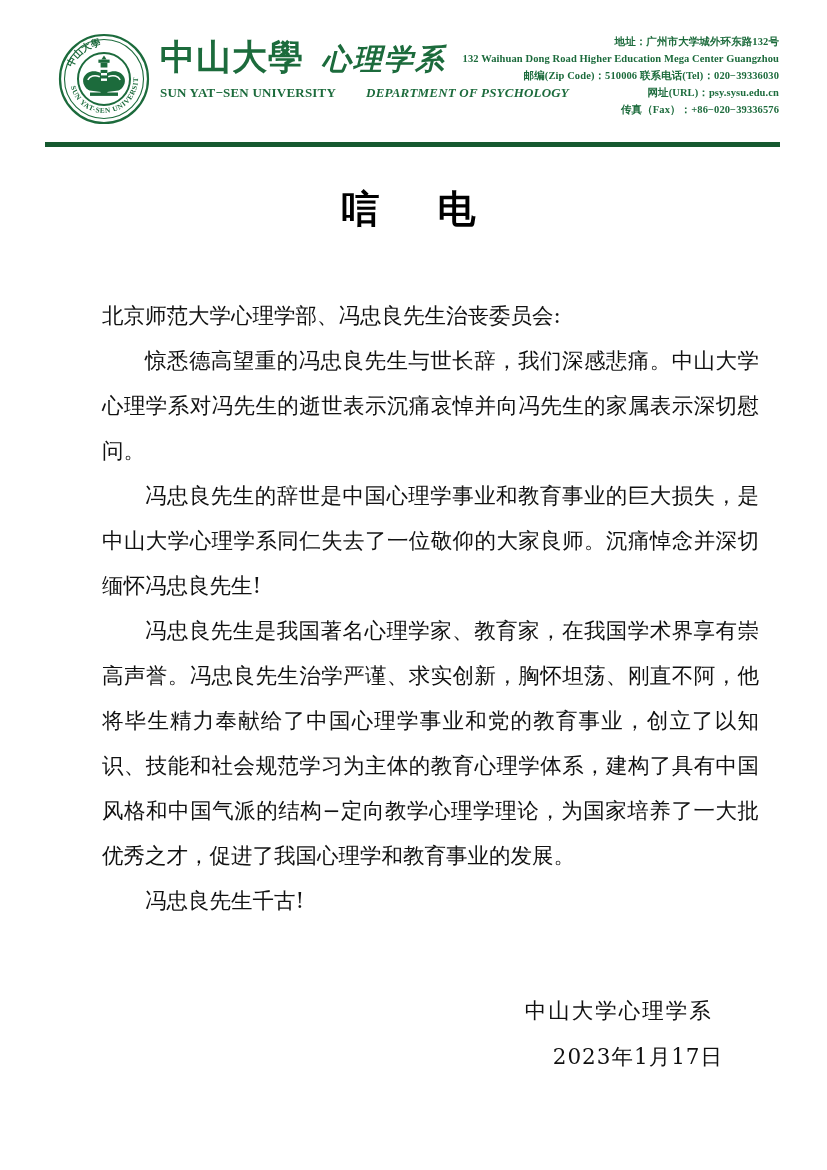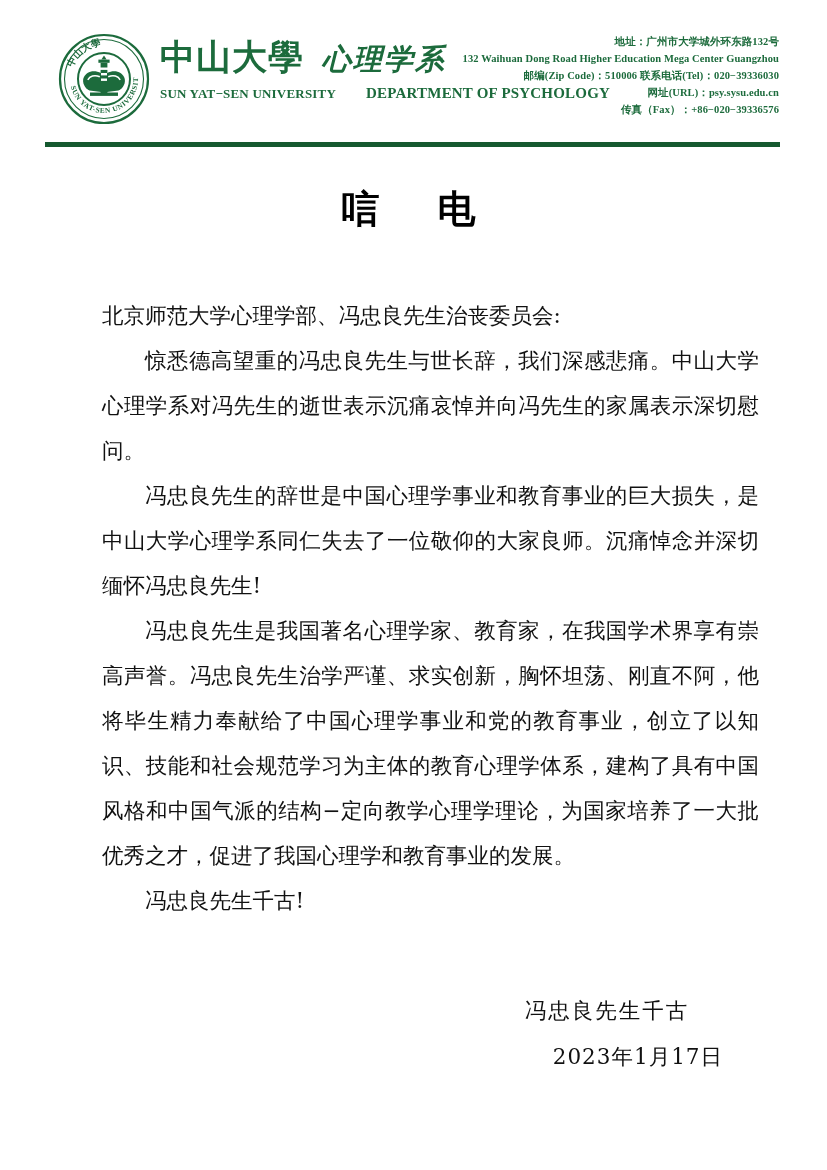--- a/index.html
+++ b/index.html
@@ -83,26 +83,27 @@
   .en-univ {
     font-family: "Liberation Serif", serif;
     font-size: 13px;
     font-weight: 700;
     color: #1c6b3c;
     letter-spacing: 0.2px;
     white-space: nowrap;
   }
   .en-dept {
     font-family: "Liberation Serif", serif;
-    font-size: 15px;
+    font-size: 13px;
     font-weight: 700;
     color: #1c6b3c;
     letter-spacing: 0.2px;
     margin-left: 30px;
     white-space: nowrap;
+    font-style: italic;
   }
 
   
   .contact {
     position: absolute;
     right: 48px;
     top: 33px;
     text-align: right;
     color: #1c6b3c;
     font-family: "Liberation Serif", "DejaVu Serif", serif;
@@ -242,17 +243,17 @@
 
   <div class="body-text">
     <p>北京师范大学心理学部、冯忠良先生治丧委员会:</p>
     <p class="indent">惊悉德高望重的冯忠良先生与世长辞，我们深感悲痛。中山大学心理学系对冯先生的逝世表示沉痛哀悼并向冯先生的家属表示深切慰问。</p>
     <p class="indent">冯忠良先生的辞世是中国心理学事业和教育事业的巨大损失，是中山大学心理学系同仁失去了一位敬仰的大家良师。沉痛悼念并深切缅怀冯忠良先生!</p>
     <p class="indent">冯忠良先生是我国著名心理学家、教育家，在我国学术界享有崇高声誉。冯忠良先生治学严谨、求实创新，胸怀坦荡、刚直不阿，他将毕生精力奉献给了中国心理学事业和党的教育事业，创立了以知识、技能和社会规范学习为主体的教育心理学体系，建构了具有中国风格和中国气派的结构−定向教学心理学理论，为国家培养了一大批优秀之才，促进了我国心理学和教育事业的发展。</p>
     <p class="indent">冯忠良先生千古!</p>
   </div>
 
   <div class="signature">
-    <div class="org">冯忠良先生千古</div>
+    <div class="org">中山大学心理学系</div>
     <div class="date">2023年1月17日</div>
   </div>
 
 </div>
 
 </body></html>

